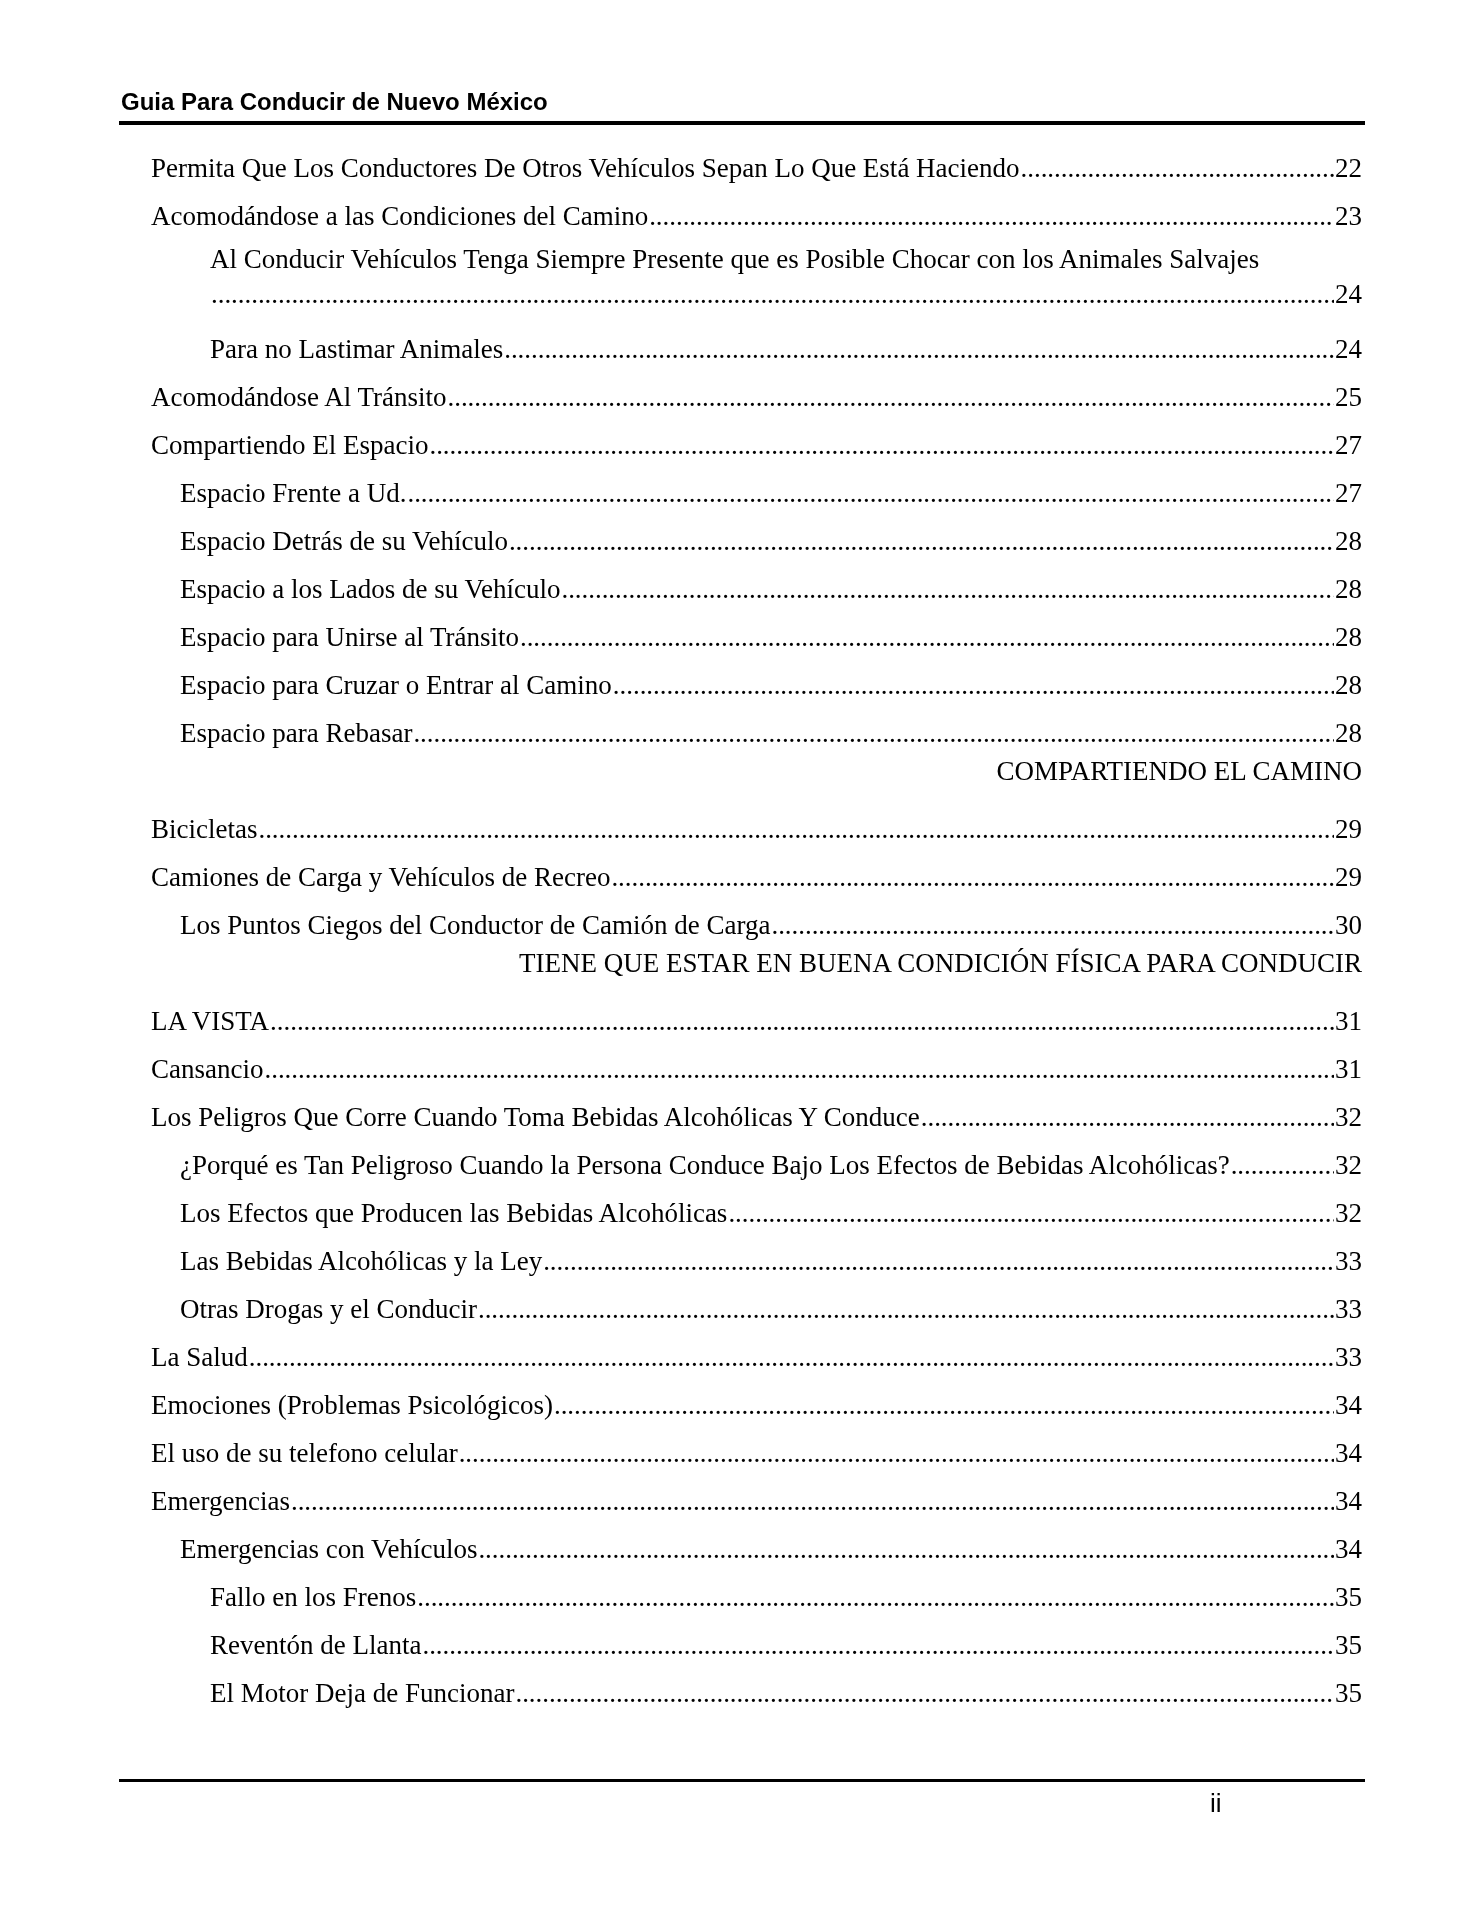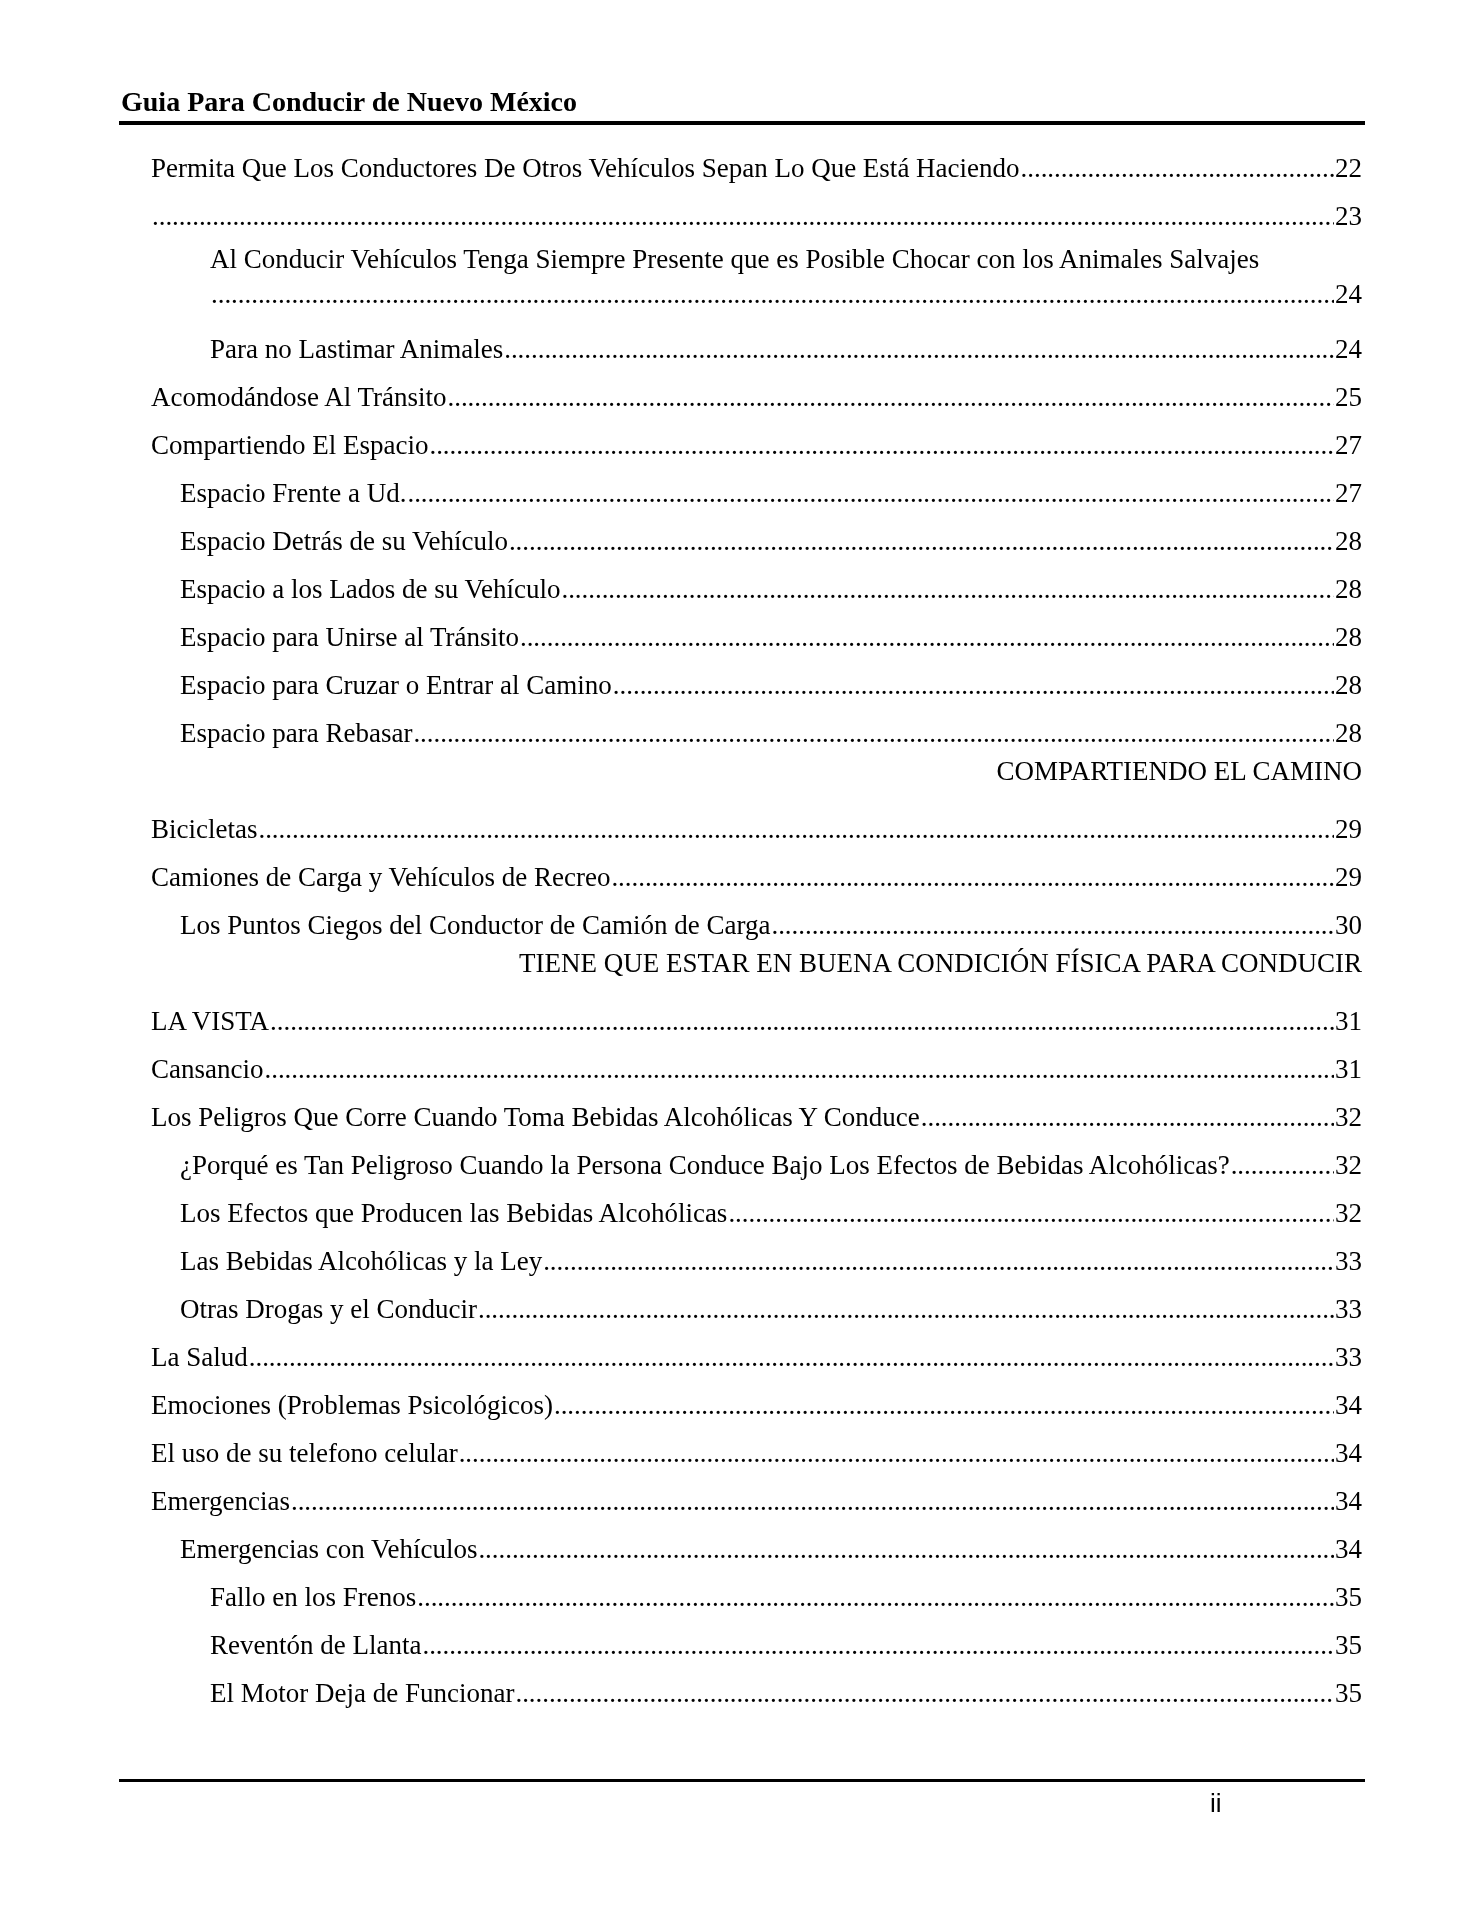--- a/index.html
+++ b/index.html
@@ -1,19 +1,19 @@
 <!DOCTYPE html>
 <html><head>
 <meta charset="utf-8">
 <style>
   html, body { margin: 0; padding: 0; background: #ffffff; }
   body { width: 1484px; height: 1920px; position: relative; overflow: hidden; color: #000; }
   .header-title {
     position: absolute; left: 121px; top: 86px;
-    font-family: Liberation Serif, serif; font-weight: bold; font-size: 28px;
+    font-family: Liberation Sans, sans-serif; font-weight: bold; font-size: 24px;
     line-height: 32px; white-space: nowrap;
   }
   .header-rule {
     position: absolute; left: 119px; top: 121px; width: 1246px; height: 4px; background: #000;
   }
   .toc {
     position: absolute; left: 121px; top: 140px; width: 1241px;
     font-family: "Liberation Serif", serif; font-size: 27px;
   }
   .entry {
@@ -50,20 +50,21 @@
 <div class="header-title">Guia Para Conducir de Nuevo México</div>
 <div class="header-rule"></div>
 
 <div class="toc" id="toc">
     <div class="entry lvl1">
       <span class="title">Permita Que Los Conductores De Otros Vehículos Sepan Lo Que Está Haciendo</span>
       <span class="leader"></span>
       <span class="page">22</span>
     </div>
     <div class="entry lvl1">
+      <span class="title">Acomodándose a las Condiciones del Camino</span>
       <span class="leader"></span>
       <span class="page">23</span>
     </div>
     <div class="entry lvl3 wrap">
       <span class="line1 title">Al Conducir Vehículos Tenga Siempre Presente que es Posible Chocar con los Animales Salvajes</span>
       <span class="line2">
         <span class="leader"></span>
         <span class="page">24</span>
       </span>
     </div>

